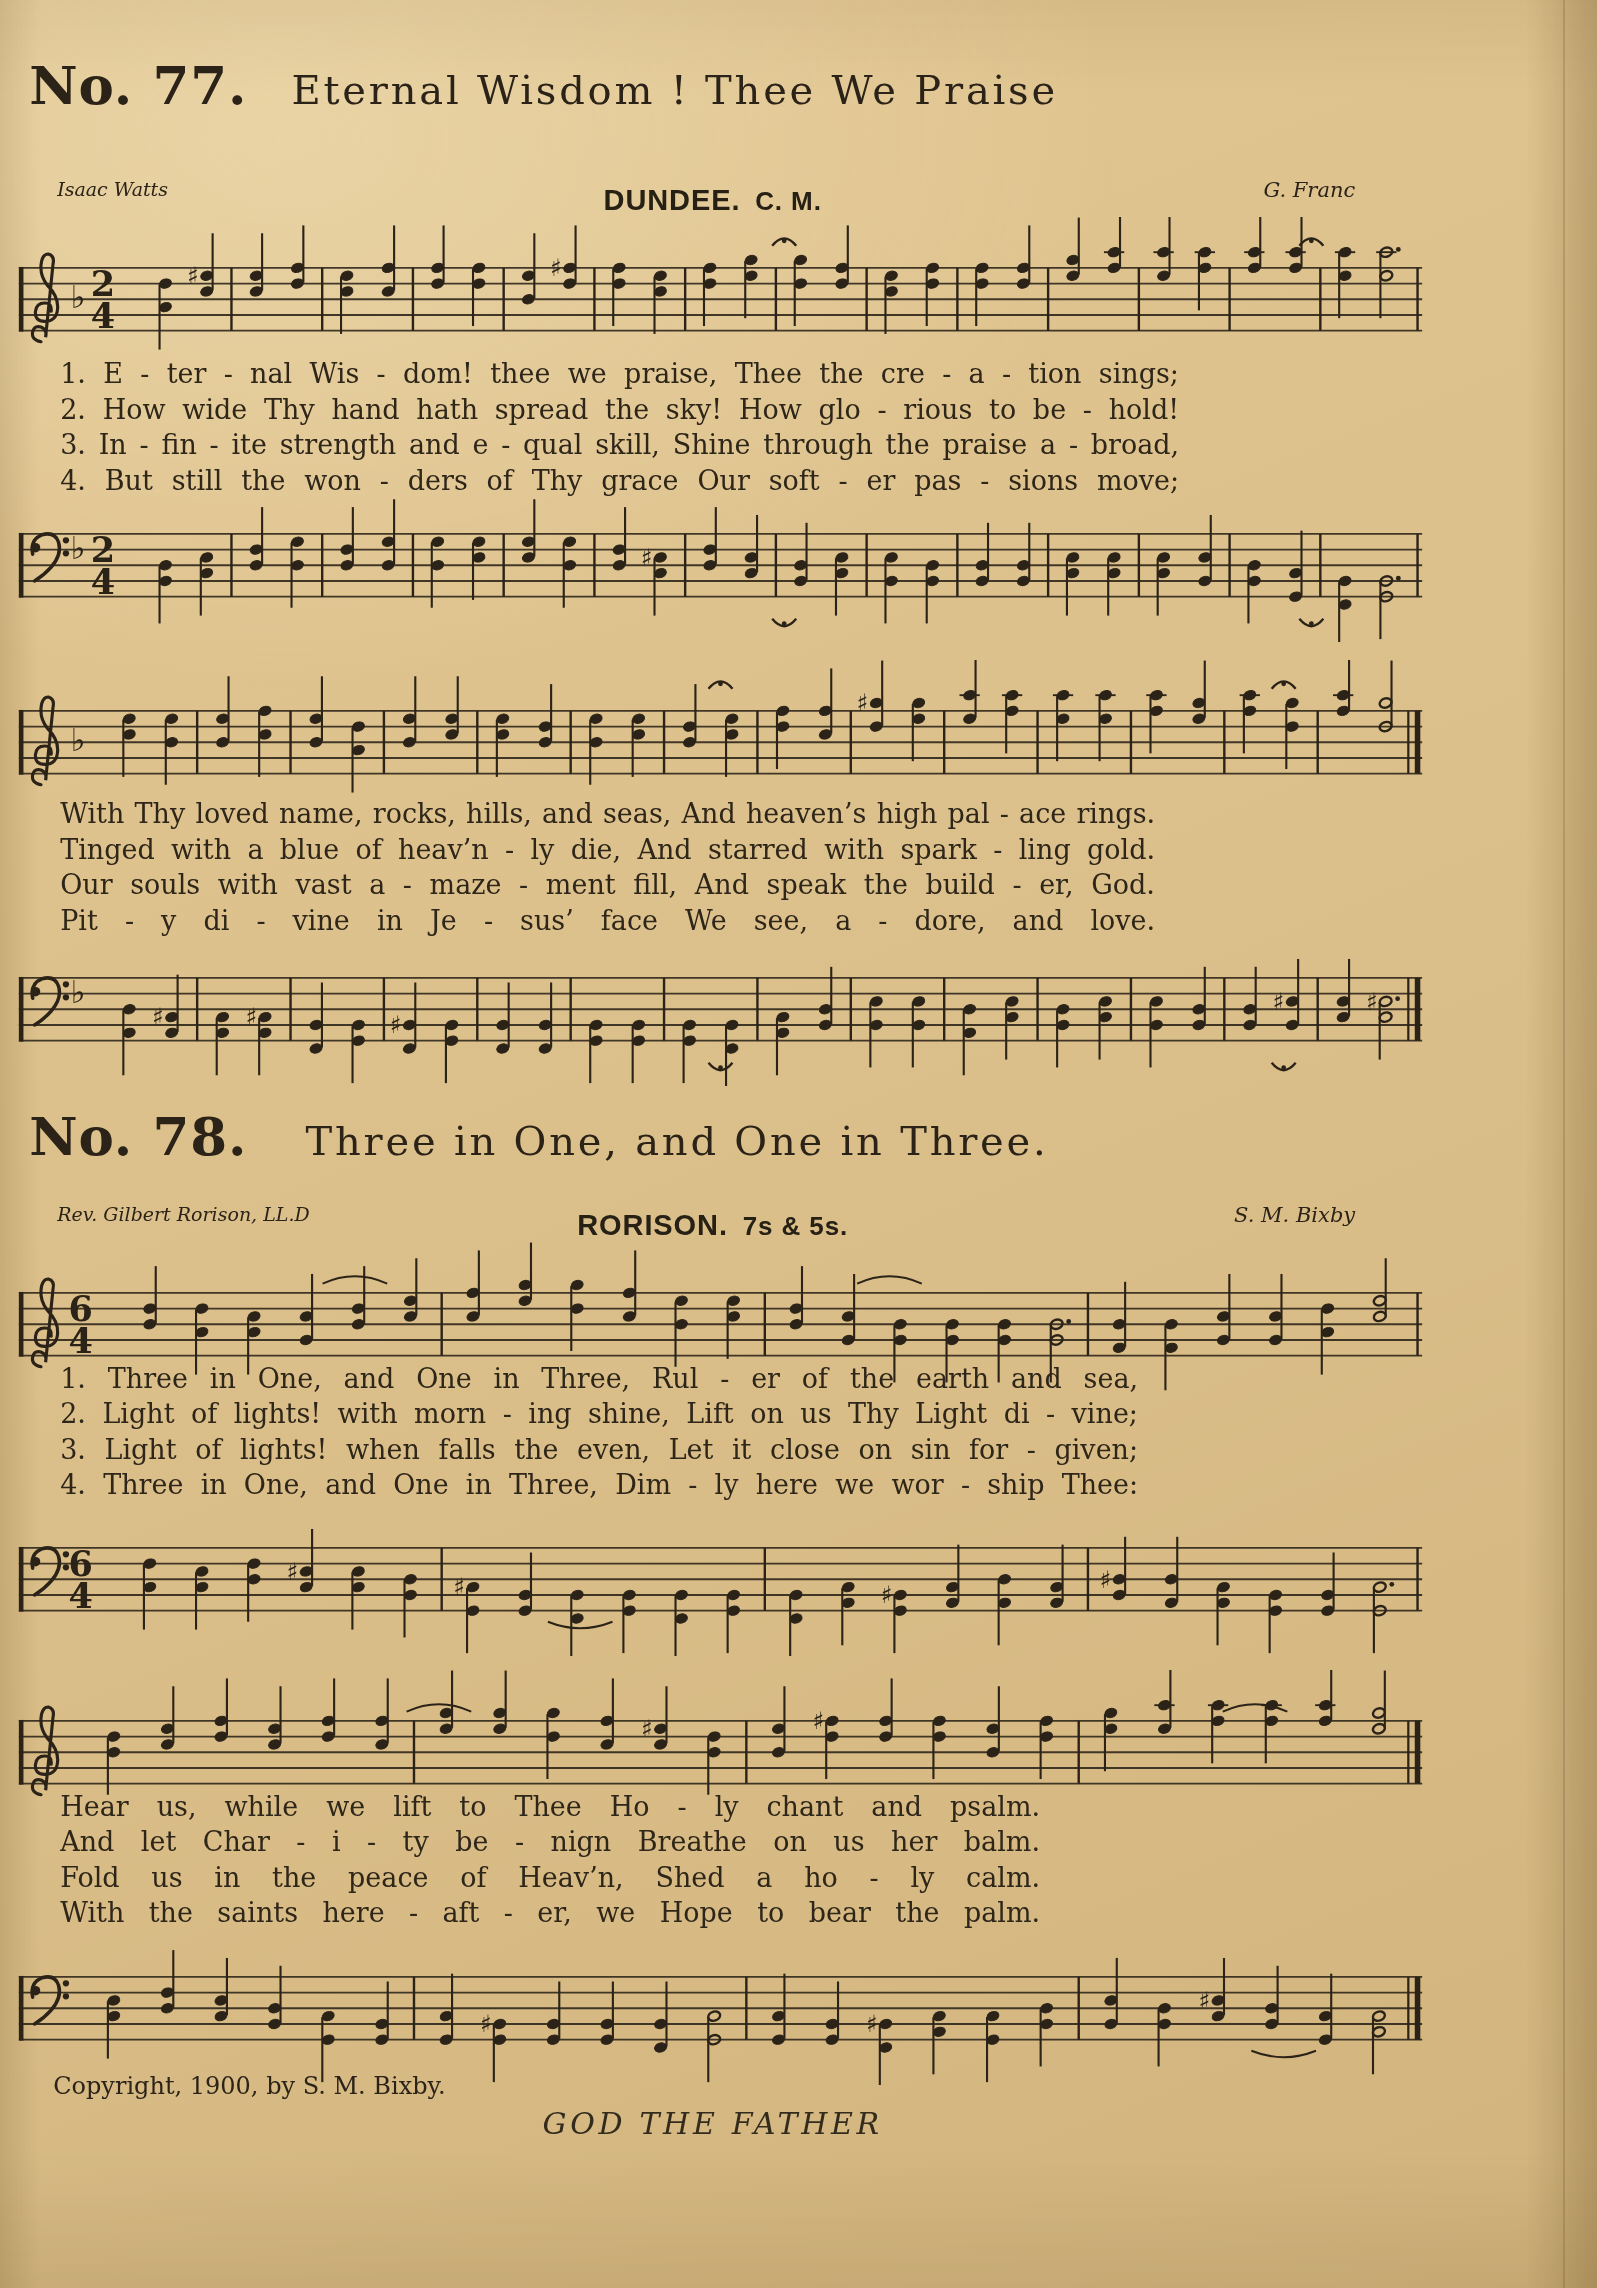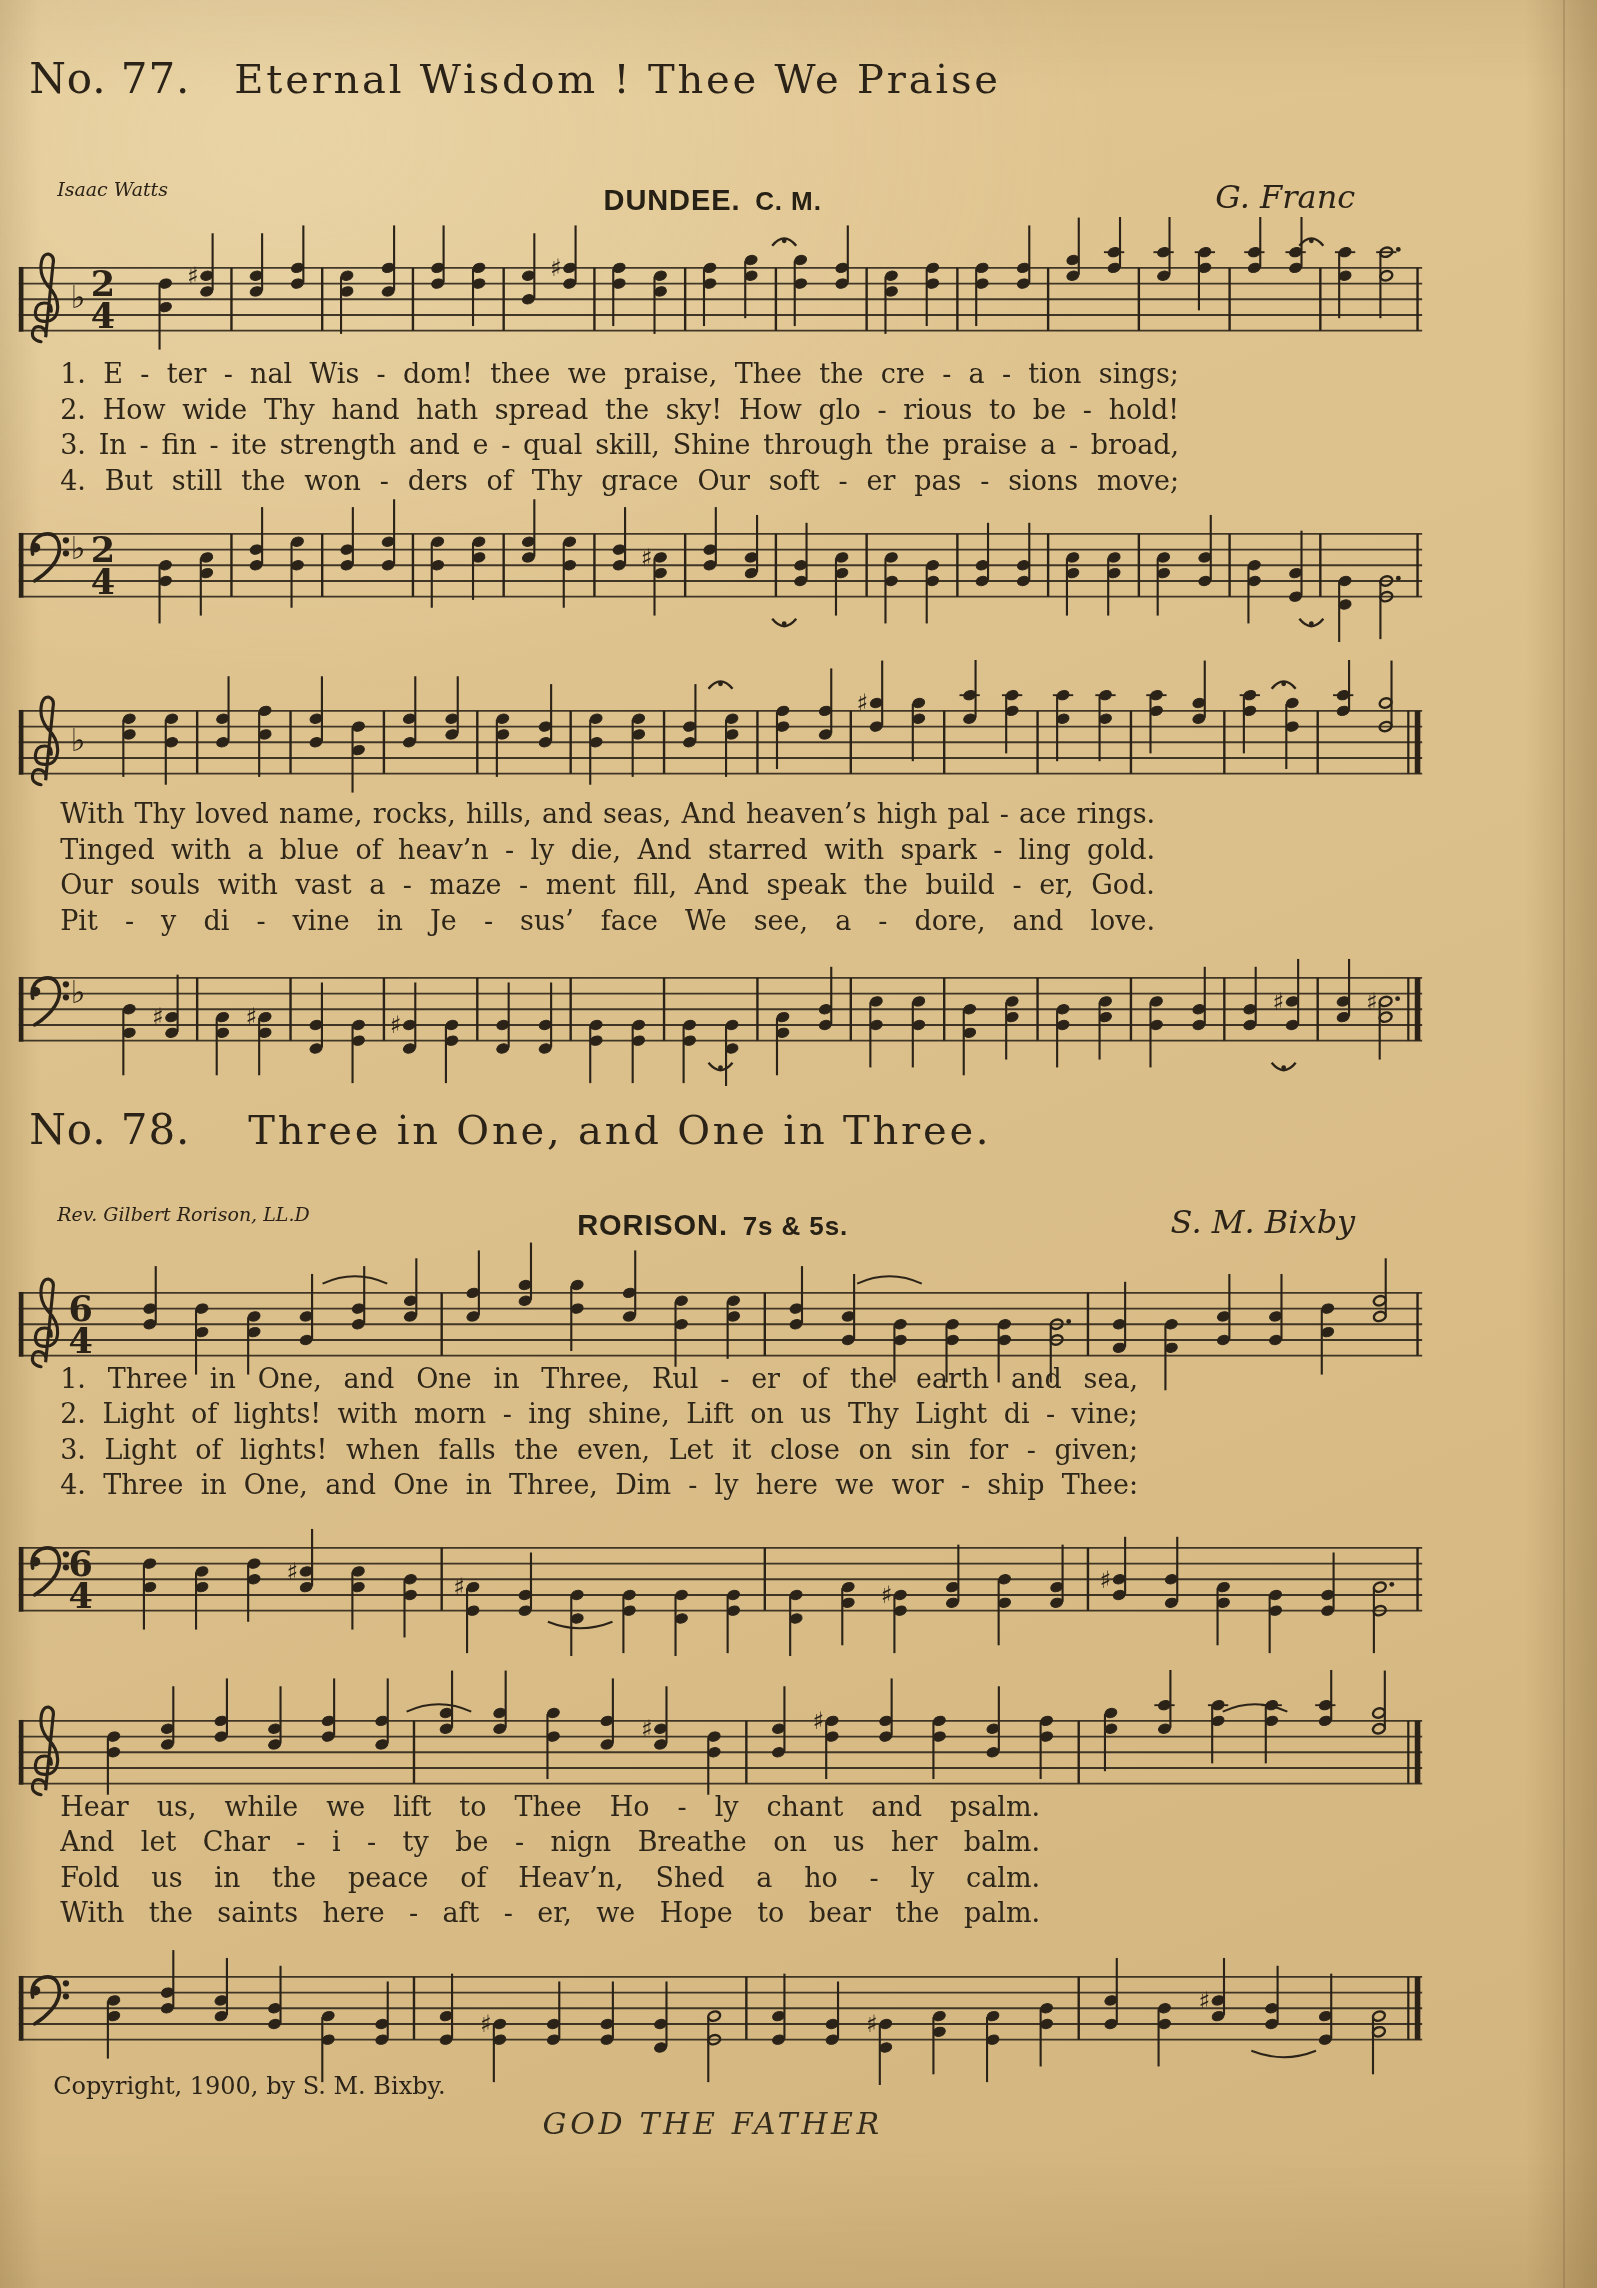--- a/index.html
+++ b/index.html
@@ -8,29 +8,29 @@
       radial-gradient(1384px 923px at 18% 6%, rgba(255,246,214,.28), transparent 60%),
       linear-gradient(to right, rgba(115,88,42,.20) 0, transparent 2.5%, transparent 95.5%, rgba(104,78,34,.30) 100%),
       linear-gradient(to bottom, rgba(120,92,45,.10) 0, transparent 4%, transparent 94%, rgba(120,92,45,.14) 100%),
       linear-gradient(158deg,#e2c793 0%,#dcc08b 45%,#d2b47d 100%);
     font-family:"DejaVu Serif", serif; color:#2b2318; position:relative;}
   .page{position:relative;width:1598px;height:2289px;}
   .crease{position:absolute;top:0;bottom:0;right:33px;width:1.8px;background:rgba(100,75,35,.22);}
   .content{position:relative;width:1407px;margin-left:9.2px;padding-top:54px;}
 
   .hymn-header{display:flex;align-items:baseline;padding-left:20px;height:76px;}
-  .hymn-number{font-size:42px;font-weight:normal;letter-spacing:0.9px;}
+  .hymn-number{font-size:53px;font-weight:bold;letter-spacing:0.9px;}
   .hymn-title{font-size:40px;margin-left:44px;letter-spacing:2.8px;white-space:nowrap;}
 
   .byline{position:relative;height:41px;margin-top:46px;}
   .byline .author{position:absolute;left:48px;top:1.8px;font-style:italic;font-size:19px;}
   .byline .tune{position:absolute;left:50%;transform:translateX(-50%);top:8px;
     font-family:"Liberation Sans",sans-serif;font-weight:bold;font-size:29px;letter-spacing:0.9px;color:#262015;white-space:nowrap;}
   .byline .tune .meter{font-size:26px;margin-left:14.8px;}
-  .byline .composer{position:absolute;right:61px;top:1.8px;font-style:italic;font-size:32px;}
+  .byline .composer{position:absolute;right:61px;top:1.8px;font-style:italic;font-size:21px;}
 
   svg.staff{display:block;margin-left:7.4px;}
 
   .lyrics{margin-left:51px;}
   .lyric-line{display:flex;justify-content:space-between;align-items:baseline;
     font-size:27px;line-height:30px;margin-bottom:5.5px;color:#2e2619;white-space:nowrap;}
   .w-h77a{width:1119px;} .w-h77b{width:1095px;} .w-h78a{width:1078px;} .w-h78b{width:980px;}
   .m-lyr1{margin-top:-16.6px;} 
 
   .mt-b77a{margin-top:-18.5px;} .mt-t77b{margin-top:18.5px;} .mt-l77b{margin-top:-20px;} .mt-b77b{margin-top:-14px;}

